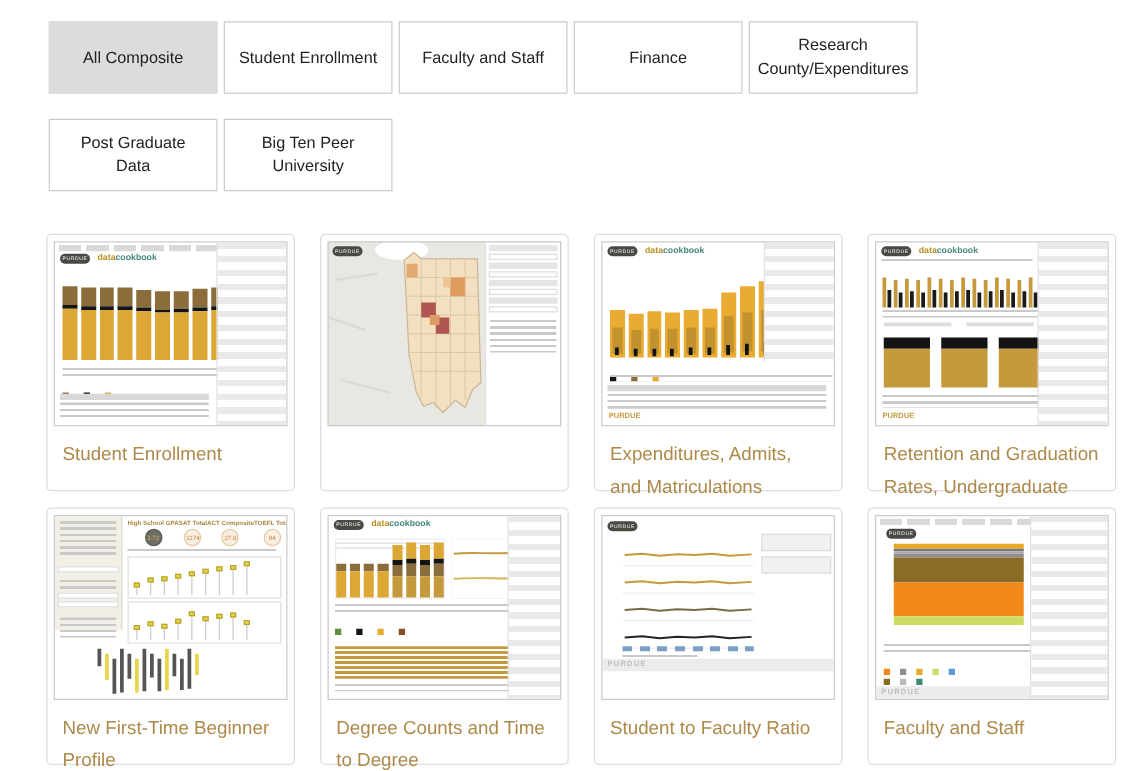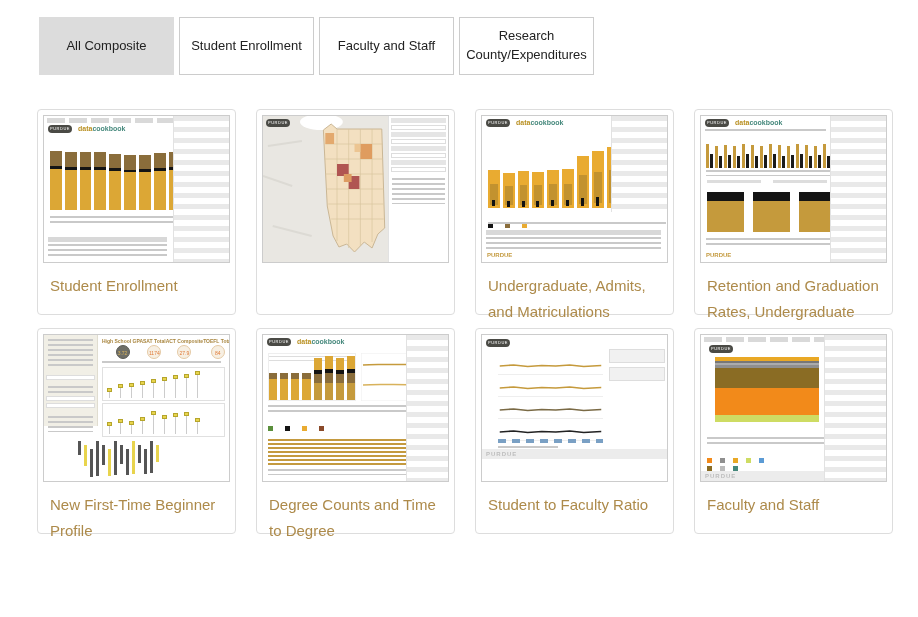--- a/index.html
+++ b/index.html
@@ -93,21 +93,26 @@
   .f-row.w { background:#fff; border:1px solid #ddd; }
 </style>
 </head>
 <body>
 
 <div class="tabs-wrap">
   <div class="tab-row">
     <div class="tab selected">All Composite</div>
     <div class="tab">Student Enrollment</div>
     <div class="tab">Faculty and Staff</div>
+    <div class="tab">Finance</div>
     <div class="tab">Research County/Expenditures</div>
+  </div>
+  <div class="tab-row">
+    <div class="tab">Post Graduate Data</div>
+    <div class="tab">Big Ten Peer University</div>
   </div>
 </div>
 
 <div class="grid">
 
   <div class="card">
     <div class="thumb">
       <div class="crumb"></div>
       <div style="display:flex;gap:6px;margin:2px 0 0 4px;align-items:center;">
         <div class="pill">PURDUE</div>
@@ -285,21 +290,21 @@
         <span><span class="sw" style="background:#e9ab31"></span></span>
       </div>
       <div class="txtlines" style="position:absolute;left:6px;top:106px;width:178px;height:5px;"></div>
       <div class="mini-table" style="top:114px;right:6px;">
         <div class="hd"></div>
         <div class="txtlines" style="height:12px;"></div>
       </div>
       <div style="position:absolute;left:5px;bottom:4px;color:#c49a3f;font-size:6px;font-weight:bold;">PURDUE</div>
       <div class="side" style="bottom:auto;height:96px;"></div>
     </div>
-    <div class="card-title">Undergraduate, Admits, and Matriculations</div>
+    <div class="card-title">Expenditures, Admits, and Matriculations</div>
   </div>
 
   <div class="card">
     <div class="thumb">
       <div style="display:flex;gap:6px;margin:3px 0 0 4px;align-items:center;">
         <div class="pill">PURDUE</div>
         <div class="logo"><span class="p1">data</span><span class="p2">cookbook</span></div>
       </div>
       <div class="txtlines" style="margin:2px 60px 0 4px;height:3px;"></div>
       <div class="pairbars" id="t5bars" style="left:5px;top:22px;height:30px;width:125px;">

